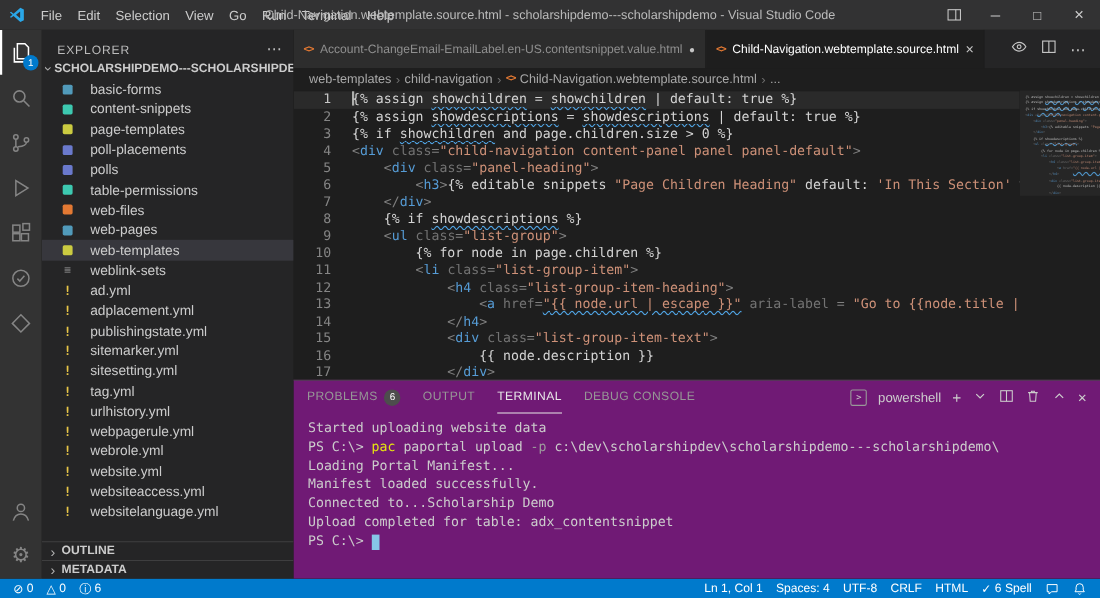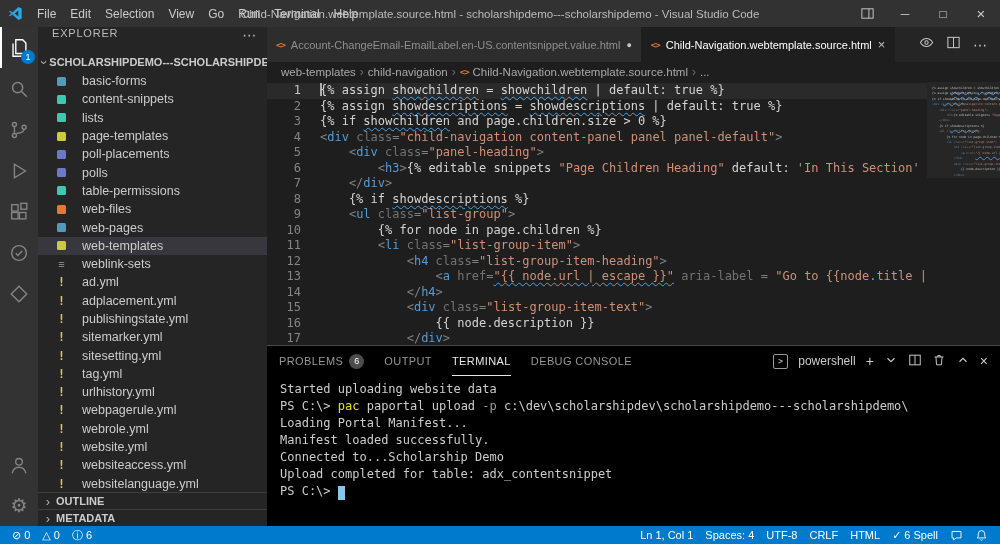--- a/index.html
+++ b/index.html
@@ -22,21 +22,21 @@
   .activitybar{width:38px;background:#333333;display:flex;flex-direction:column;align-items:center;flex-shrink:0;}
   .ab-icon{width:38px;height:41px;display:flex;align-items:center;justify-content:center;color:#858585;position:relative;cursor:pointer;}
   .ab-icon svg{width:22px;height:22px;}
   .ab-icon.active{color:#ffffff;box-shadow:inset 2px 0 0 #ffffff;}
   .ab-badge{position:absolute;right:3px;bottom:4px;background:#007acc;color:#fff;border-radius:50%;width:14px;height:14px;font-size:9px;display:flex;align-items:center;justify-content:center;}
   .ab-bottom{margin-top:auto;}
   .gear-glyph{font-size:19px;line-height:1;}
 
   
   .sidebar{width:229px;background:#252526;color:#cccccc;display:flex;flex-direction:column;flex-shrink:0;font-size:12.5px;overflow:hidden;}
-  .sidebar-header{height:25px;display:flex;align-items:flex-start;justify-content:space-between;padding:0 10px 0 14px;font-size:11px;color:#bbbbbb;letter-spacing:0.8px;flex-shrink:0;}
+  .sidebar-header{height:25px;display:flex;align-items:flex-end;justify-content:space-between;padding:0 10px 0 14px;font-size:11px;color:#bbbbbb;letter-spacing:0.8px;flex-shrink:0;}
   .more{font-size:14px;color:#bdbdbd;cursor:pointer;}
   .root-row{height:20px;display:flex;align-items:center;gap:3px;font-weight:700;font-size:11px;color:#cccccc;padding-left:4px;flex-shrink:0;white-space:nowrap;overflow:hidden;}
   .chev{display:inline-block;color:#b0b0b0;font-size:13px;font-weight:400;width:12px;text-align:center;}
   .chev.expanded{transform:rotate(90deg);}
   .tree{flex:1;overflow:hidden;position:relative;}
   .tree-row{height:18.3px;display:flex;align-items:center;gap:16px;padding-left:19px;cursor:pointer;white-space:nowrap;}
   .tree-row.selected{background:#37373d;}
   .ficon{width:9px;height:9px;border-radius:1.5px;flex-shrink:0;}
   .yicon{color:#e7c547;font-weight:700;font-size:11.5px;width:9px;text-align:center;flex-shrink:0;font-family:"DejaVu Sans Mono",monospace;}
   .licon{color:#9e9e9e;font-size:11px;width:9px;text-align:center;flex-shrink:0;}
@@ -72,21 +72,21 @@
   .ct{white-space:pre;}
   .pln{color:#d4d4d4}.pun{color:#808080}.tag{color:#569cd6}.att{color:#737373}.str{color:#ce9178}
   .sp{text-decoration-line:underline;text-decoration-style:wavy;text-decoration-color:#4fa3e3;text-decoration-thickness:1px;text-underline-offset:2px;}
   .caret{display:inline-block;width:1.5px;height:13px;background:#aeafad;vertical-align:-2px;margin-right:-1.5px;}
 
   .minimap{width:68px;flex-shrink:0;overflow:hidden;padding:4px 0 0 5px;position:relative;opacity:0.9;}
   .minimap::before{content:'';position:absolute;left:0;right:0;top:0;height:96px;background:rgba(121,121,121,0.1);}
   .minimap .ct{display:block;font-family:"DejaVu Sans Mono",monospace;font-size:3px;line-height:5.4px;white-space:pre;}
 
   
-  .panel{height:180px;border-top:1px solid #474747;display:flex;flex-direction:column;background:#000000;flex-shrink:0;}
+  .panel{height:180px;border-top:1px solid #474747;display:flex;flex-direction:column;background:#701a75;flex-shrink:0;}
   .panel-header{height:30px;display:flex;align-items:center;padding:0 12px;flex-shrink:0;}
   .panel-tabs{display:flex;height:100%;gap:20px;}
   .ptab{height:100%;display:flex;align-items:center;gap:6px;font-size:11px;letter-spacing:0.4px;color:#969696;cursor:pointer;}
   .ptab.active{color:#e7e7e7;box-shadow:inset 0 -1px 0 #e7e7e7;}
   .pbadge{background:#4d4d4d;color:#ffffff;border-radius:50%;min-width:15px;height:15px;font-size:9px;display:flex;align-items:center;justify-content:center;letter-spacing:0;}
   .panel-actions{margin-left:auto;display:flex;align-items:center;gap:10px;color:#cccccc;font-size:12px;}
   .panel-actions svg{width:14px;height:14px;}
   .term-chip{border:1px solid #999;border-radius:2px;width:13px;height:13px;font-size:8px;display:flex;align-items:center;justify-content:center;color:#ccc;font-family:"DejaVu Sans Mono",monospace;}
   .pa-glyph{font-size:14px;line-height:1;cursor:pointer;}
 
@@ -207,24 +207,20 @@
         <span>SCHOLARSHIPDEMO---SCHOLARSHIPDEMO</span>
       </div>
       <div class="tree">
           <div class="tree-row">
             <span class="ficon" style="background: rgb(81, 154, 186);"></span>
             <span class="tlabel">basic-forms</span>
           </div>
           <div class="tree-row">
             <span class="ficon" style="background: rgb(61, 201, 176);"></span>
             <span class="tlabel">content-snippets</span>
-          </div>
-          <div class="tree-row">
-            <span class="ficon" style="background: rgb(61, 201, 176);"></span>
-            <span class="tlabel">lists</span>
           </div>
           <div class="tree-row">
             <span class="ficon" style="background: rgb(203, 203, 65);"></span>
             <span class="tlabel">page-templates</span>
           </div>
           <div class="tree-row">
             <span class="ficon" style="background: rgb(106, 121, 204);"></span>
             <span class="tlabel">poll-placements</span>
           </div>
           <div class="tree-row">

